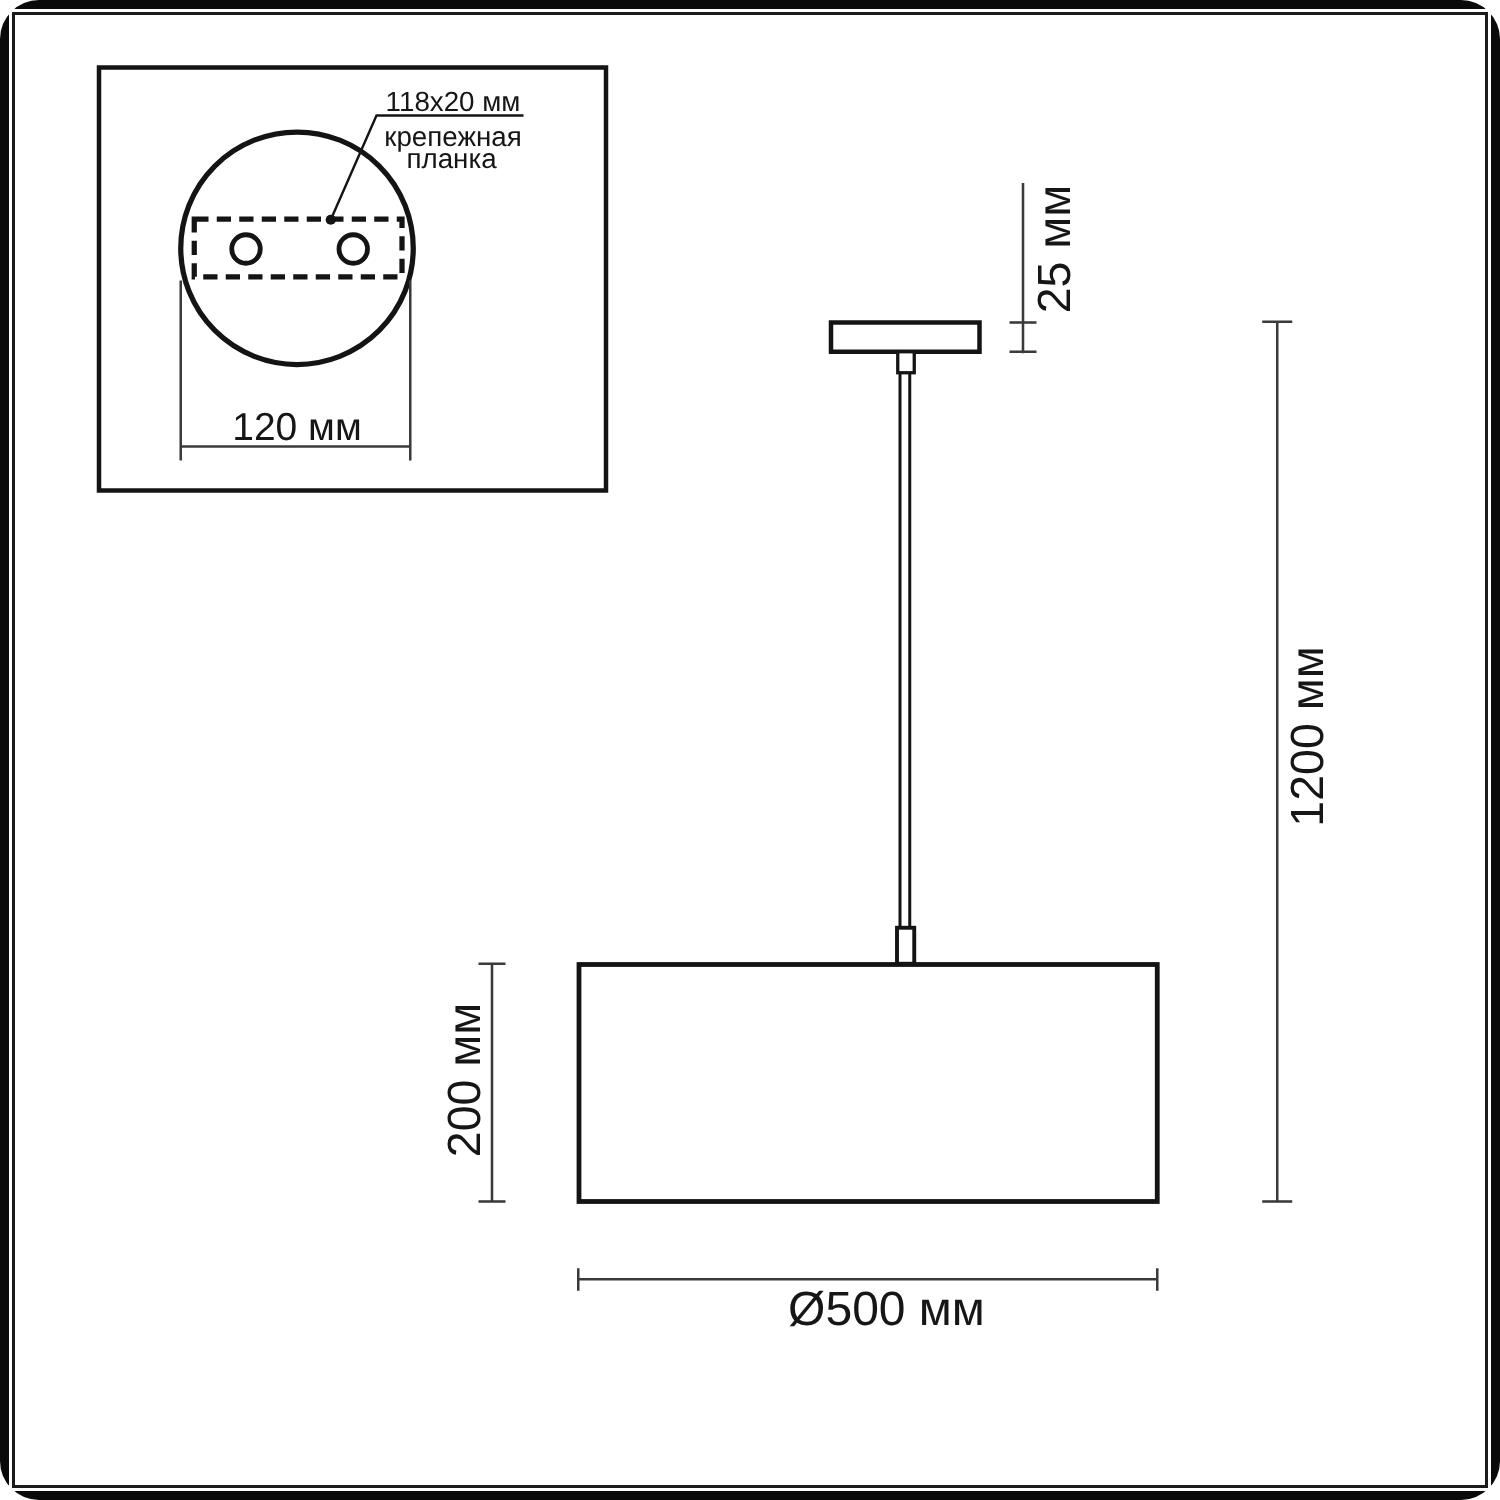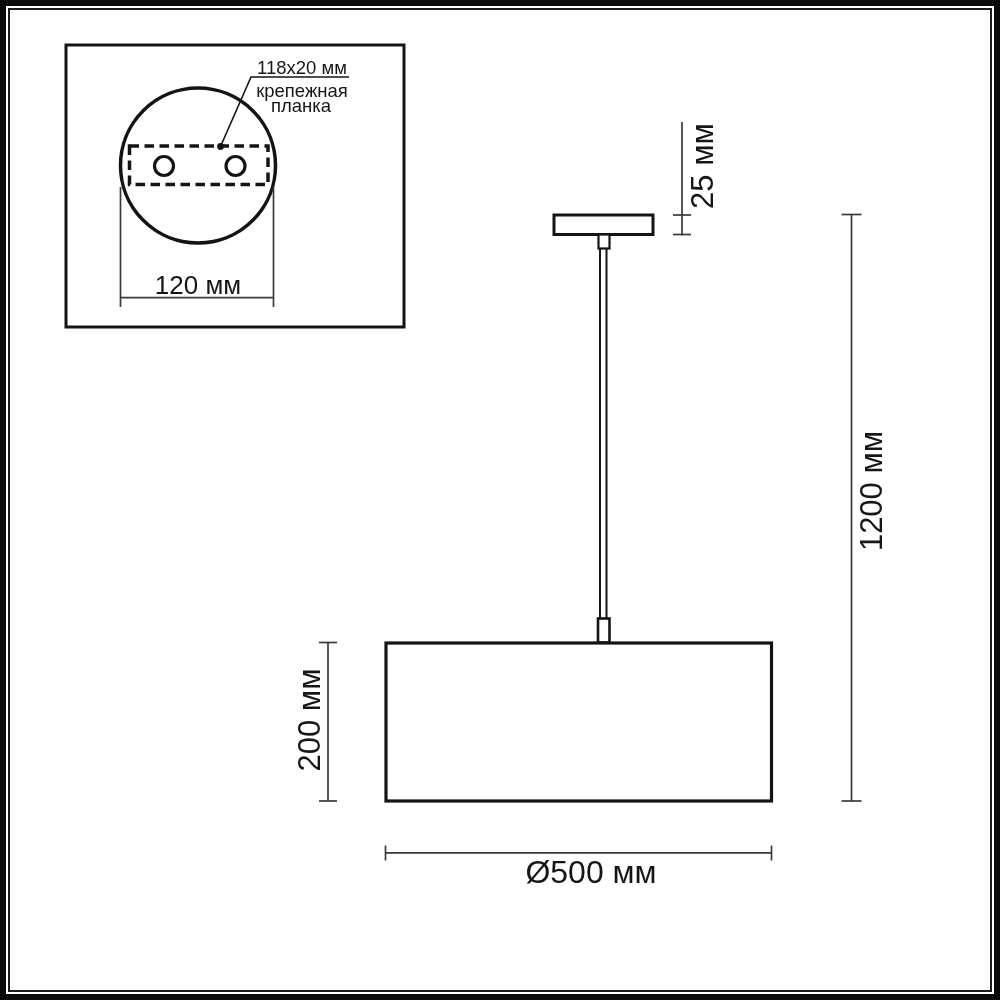--- a/index.html
+++ b/index.html
@@ -1,21 +1,21 @@
 <!DOCTYPE html>
 <html style="--color-line: #141414; --color-dimension: #3a3a3a; --color-background: #ffffff;"><head>
 <meta charset="utf-8">
 <style>
   :root{
     --color-line:#141414;
     --color-dimension:#3a3a3a;
     --color-background:#ffffff;
   }
   html,body{margin:0;padding:0;background:var(--color-background);}
-  .stage{position:relative;width:1000px;height:1000px;background:var(--color-background);overflow:hidden;}
+  .stage{position:relative;width:1000px;height:1000px;background:var(--color-background);overflow:hidden;border-radius:26px;}
   .frame-outer{position:absolute;inset:0;border:6px solid #0a0a0a;box-sizing:border-box;pointer-events:none;}
   .frame-inner{position:absolute;inset:8px;border:2px solid #1b1b1b;box-sizing:border-box;pointer-events:none;}
   svg{position:absolute;inset:0;}
   svg text{font-family:"Liberation Sans", sans-serif;fill:#161616;}
   .shape{fill:#ffffff;stroke:var(--color-line);}
   .shape-open{fill:none;stroke:var(--color-line);}
   .dim{stroke:var(--color-dimension);stroke-width:1.7;fill:none;}
   .callout-text{font-size:18.5px;}
   .dim-text-small{font-size:26px;}
   .dim-text{font-size:31px;}

